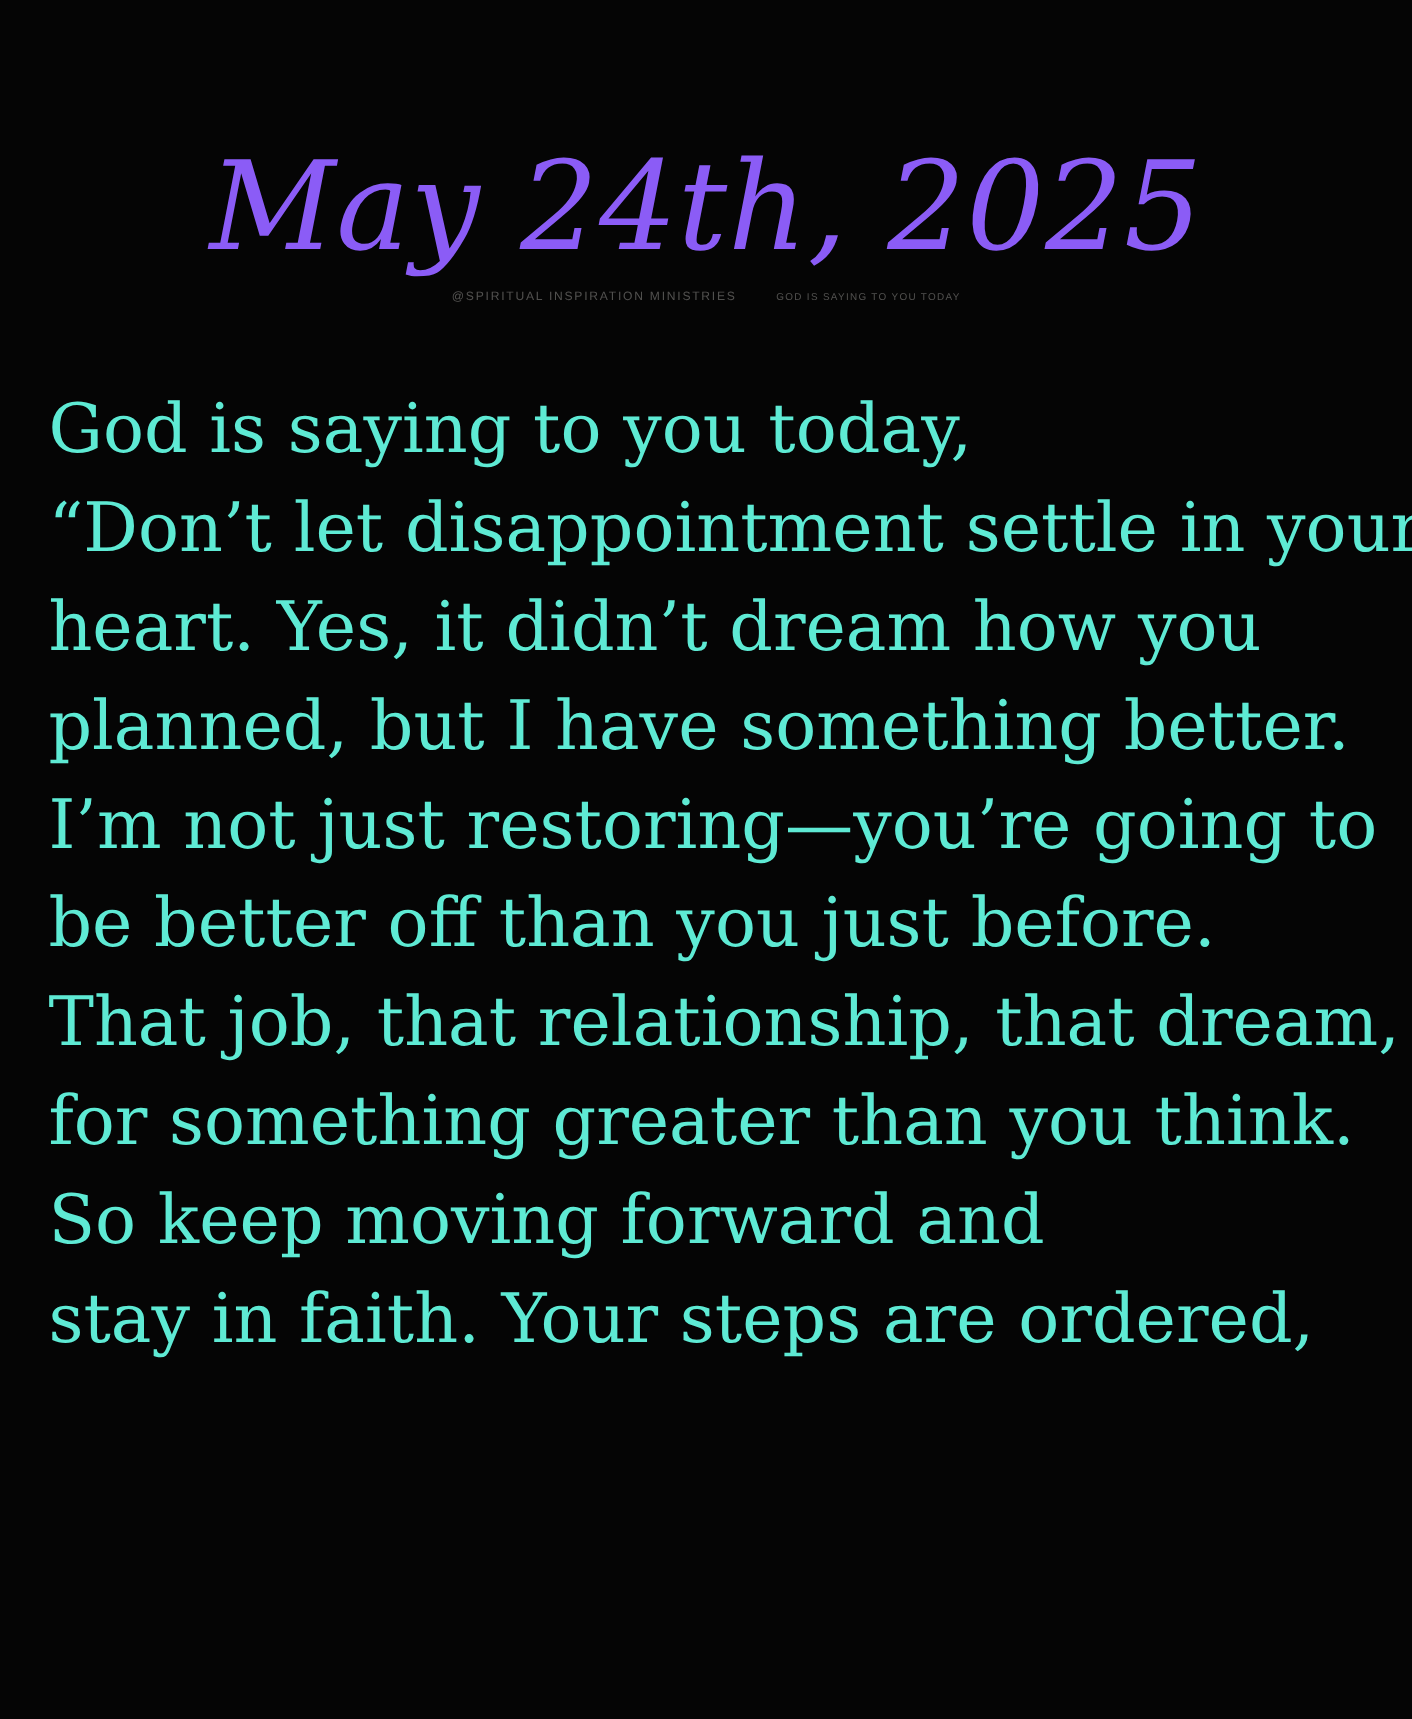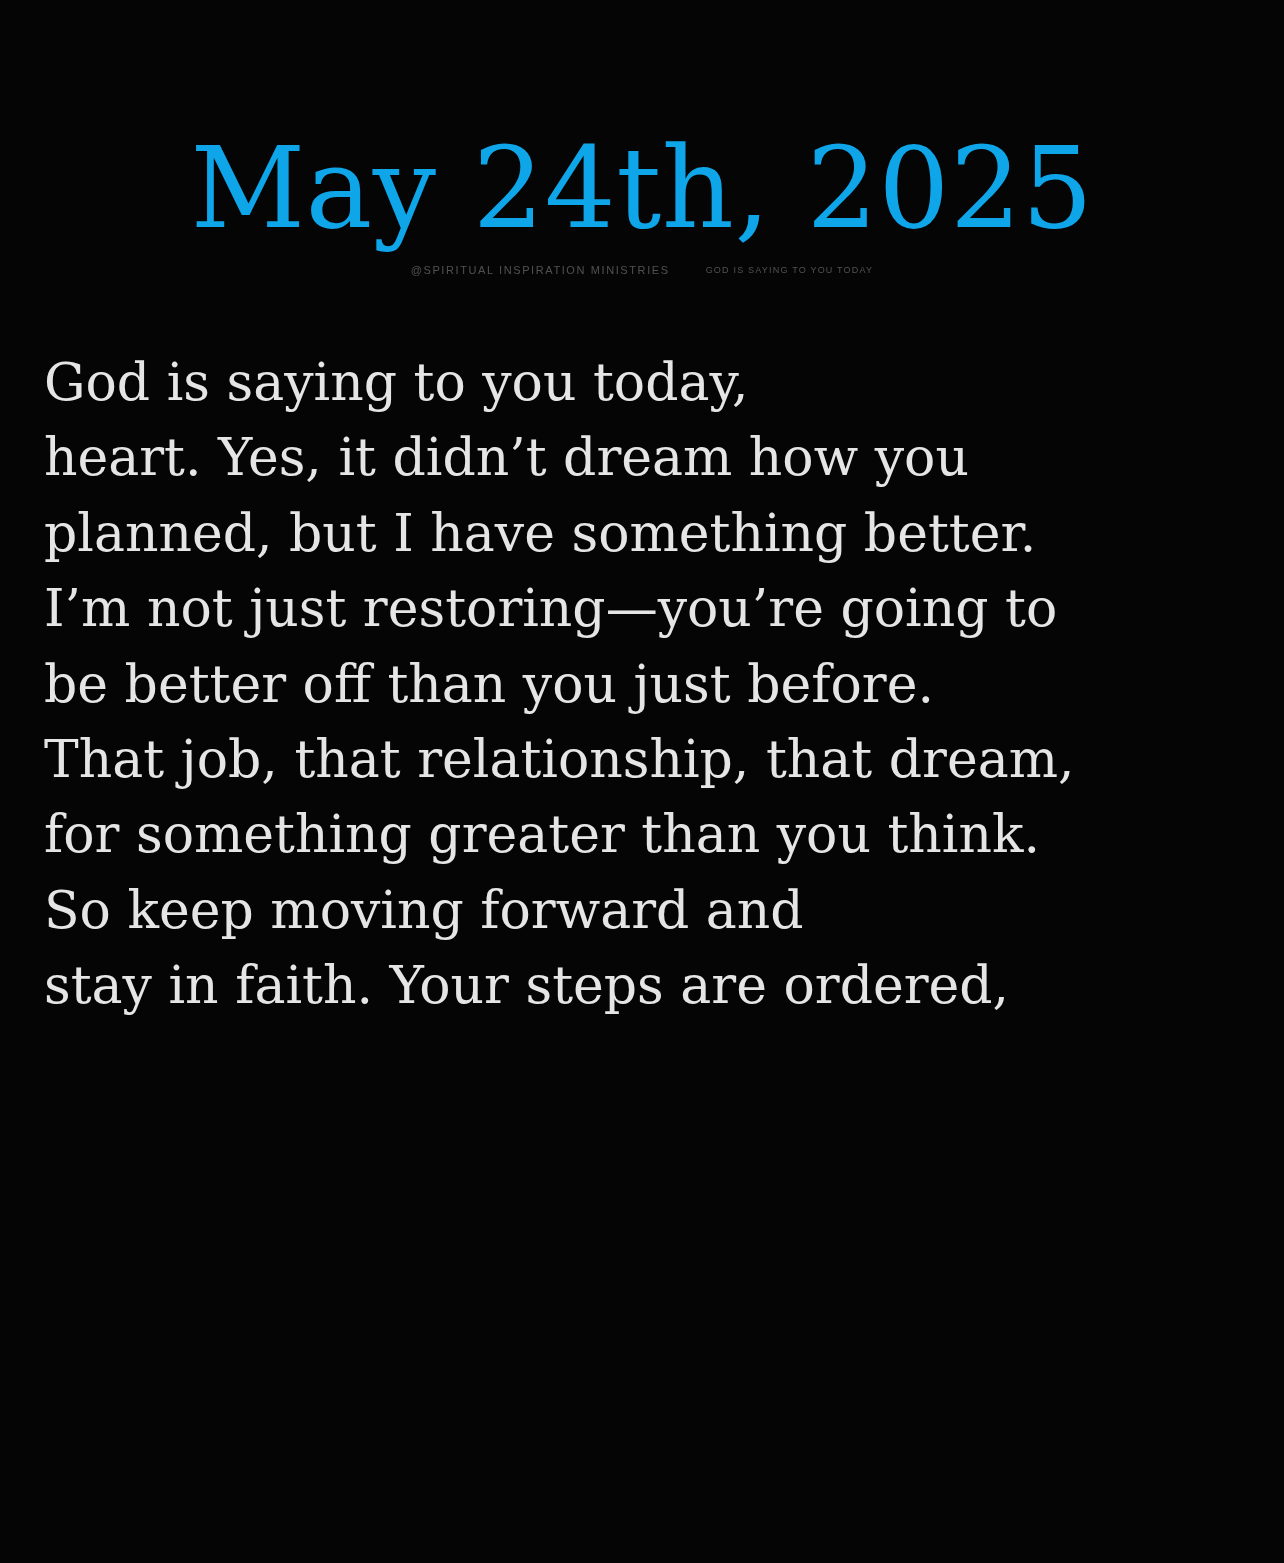--- a/index.html
+++ b/index.html
@@ -28,22 +28,23 @@
     left: 0;
     width: 100%;
     text-align: center;
   }
   .date-title {
     font-family: "DejaVu Serif", "Liberation Serif", serif;
     font-size: 112px;
     line-height: 1.0;
     font-weight: 400;
     letter-spacing: 0.5px;
-    color: #0ea5e9;
+    color: #8b5cf6;
     white-space: nowrap;
+    font-style: italic;
   }
   .watermark-row {
     margin-top: 20px;
     display: flex;
     justify-content: center;
     align-items: center;
     gap: 36px;
     opacity: 0.42;
   }
   .watermark {
@@ -57,23 +58,23 @@
   .watermark.small {
     font-size: 9px;
     letter-spacing: 1.2px;
   }
   .message {
     position: absolute;
     top: 345px;
     left: 44px;
     width: 1222px;
     font-family: "DejaVu Serif", "Liberation Serif", serif;
-    font-size: 52px;
+    font-size: 62px;
     line-height: 1.45;
-    color: #e5e5e5;
+    color: #5eead4;
     letter-spacing: 0px;
   }
   .message .line {
     display: block;
     white-space: nowrap;
   }
 </style>
 </head>
 <body>
 
@@ -82,20 +83,21 @@
   <div class="date-block">
     <div class="date-title">May 24th, 2025</div>
     <div class="watermark-row">
       <span class="watermark">@SPIRITUAL INSPIRATION MINISTRIES</span>
       <span class="watermark small">GOD IS SAYING TO YOU TODAY</span>
     </div>
   </div>
 
   <div class="message">
     <span class="line">God is saying to you today,</span>
+    <span class="line">“Don’t let disappointment settle in your</span>
     <span class="line">heart. Yes, it didn’t dream how you</span>
     <span class="line">planned, but I have something better.</span>
     <span class="line">I’m not just restoring—you’re going to</span>
     <span class="line">be better off than you just before.</span>
     <span class="line">That job, that relationship, that dream,</span>
     <span class="line">for something greater than you think.</span>
     <span class="line">So keep moving forward and</span>
     <span class="line">stay in faith. Your steps are ordered,</span>
   </div>
 

